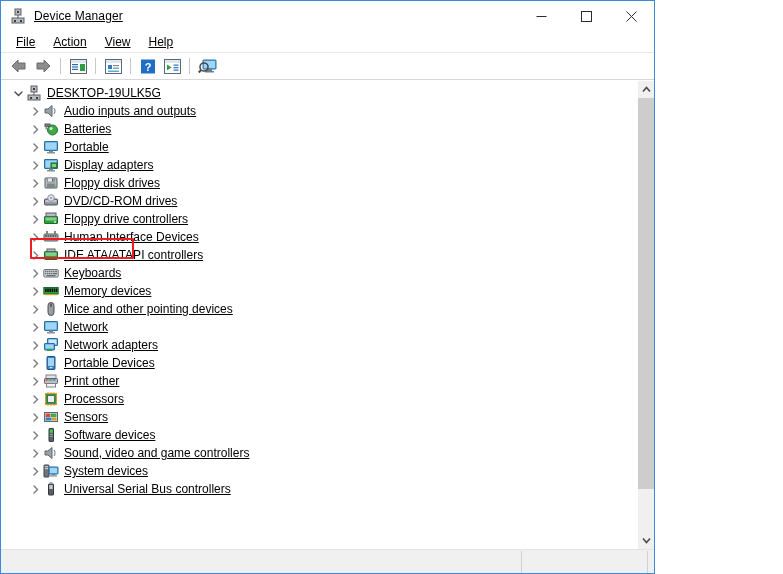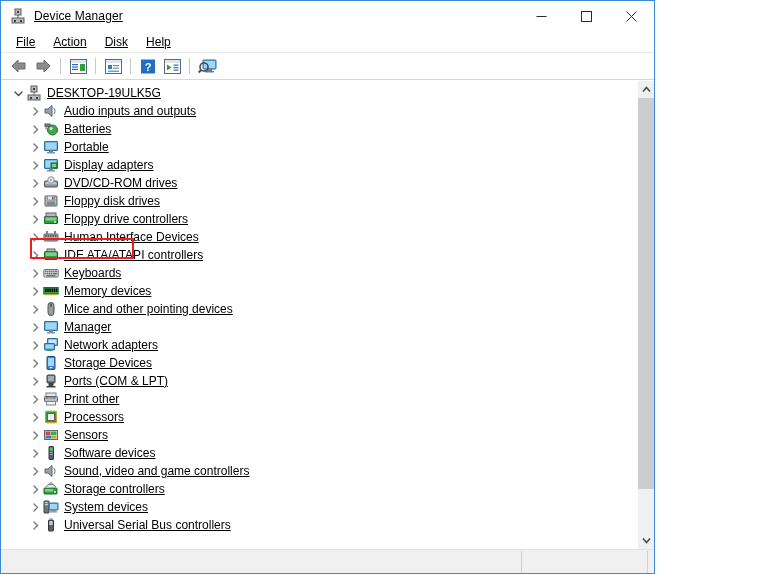--- a/index.html
+++ b/index.html
@@ -207,21 +207,21 @@
             <line x1="0.5" y1="0.5" x2="10.5" y2="10.5" stroke="#2b2b2b" stroke-width="1"></line>
             <line x1="10.5" y1="0.5" x2="0.5" y2="10.5" stroke="#2b2b2b" stroke-width="1"></line>
           </svg>
       </button>
     </div>
   </div>
 
   <div class="menubar">
     <div class="menu-item">File</div>
     <div class="menu-item">Action</div>
-    <div class="menu-item">Disk</div>
+    <div class="menu-item">View</div>
     <div class="menu-item">Help</div>
   </div>
 
   <div class="toolbar">
     <div class="tb-btn">
       <svg width="18" height="16" viewBox="0 0 18 16">
         <path d="M8 2 L2 8 L8 14 L8 11 L15 11 L15 5 L8 5 Z" fill="#8d8d8d" stroke="#6a6a6a" stroke-width="1" stroke-linejoin="round"></path>
       </svg>
     </div>
     <div class="tb-btn">
@@ -356,41 +356,41 @@
               </svg></span>
             <span class="label" style="position:relative">Display adapters</span>
           </div>
           <div class="row level1">
             <span class="arrow" style="position:relative">
               <svg width="9" height="9" viewBox="0 0 9 9">
                 <path d="M3 1 L6.5 4.5 L3 8" fill="none" stroke="#7a7a7a" stroke-width="1.4" stroke-linecap="round"></path>
               </svg>
             </span>
             <span class="ico" style="position:relative"><svg width="16" height="16" viewBox="0 0 16 16">
-                <rect x="1.5" y="6" width="13" height="6" rx="1" fill="#9097a0" stroke="#4f555c"></rect>
-                <rect x="2.5" y="7" width="11" height="2.2" fill="#c2c7cd"></rect>
-                <circle cx="8" cy="5" r="3.3" fill="#dfe4ea" stroke="#8d949b"></circle>
-                <circle cx="8" cy="5" r="1" fill="#8d949b"></circle>
-              </svg></span>
-            <span class="label" style="position:relative">DVD/CD-ROM drives</span>
-          </div>
-          <div class="row level1">
-            <span class="arrow" style="position:relative">
-              <svg width="9" height="9" viewBox="0 0 9 9">
-                <path d="M3 1 L6.5 4.5 L3 8" fill="none" stroke="#7a7a7a" stroke-width="1.4" stroke-linecap="round"></path>
-              </svg>
-            </span>
-            <span class="ico" style="position:relative"><svg width="16" height="16" viewBox="0 0 16 16">
                 <rect x="2" y="3" width="12" height="10" rx="0.5" fill="#b6bcc2" stroke="#5a6066"></rect>
                 <rect x="4.5" y="3" width="7" height="4" fill="#e6e9ec" stroke="#8d949b"></rect>
                 <rect x="9" y="3.5" width="1.6" height="3" fill="#5a6066"></rect>
                 <rect x="4" y="8.5" width="8" height="4.5" fill="#7f868d"></rect>
                 <circle cx="12" cy="11" r="1" fill="#3fd14a"></circle>
               </svg></span>
             <span class="label" style="position:relative">Floppy disk drives</span>
+          </div>
+          <div class="row level1">
+            <span class="arrow" style="position:relative">
+              <svg width="9" height="9" viewBox="0 0 9 9">
+                <path d="M3 1 L6.5 4.5 L3 8" fill="none" stroke="#7a7a7a" stroke-width="1.4" stroke-linecap="round"></path>
+              </svg>
+            </span>
+            <span class="ico" style="position:relative"><svg width="16" height="16" viewBox="0 0 16 16">
+                <rect x="1.5" y="6" width="13" height="6" rx="1" fill="#9097a0" stroke="#4f555c"></rect>
+                <rect x="2.5" y="7" width="11" height="2.2" fill="#c2c7cd"></rect>
+                <circle cx="8" cy="5" r="3.3" fill="#dfe4ea" stroke="#8d949b"></circle>
+                <circle cx="8" cy="5" r="1" fill="#8d949b"></circle>
+              </svg></span>
+            <span class="label" style="position:relative">DVD/CD-ROM drives</span>
           </div>
           <div class="row level1">
             <span class="arrow" style="position:relative">
               <svg width="9" height="9" viewBox="0 0 9 9">
                 <path d="M3 1 L6.5 4.5 L3 8" fill="none" stroke="#7a7a7a" stroke-width="1.4" stroke-linecap="round"></path>
               </svg>
             </span>
             <span class="ico" style="position:relative"><svg width="16" height="16" viewBox="0 0 16 16">
                 <rect x="1.5" y="5.5" width="13" height="7" rx="0.5" fill="#2f9e3f" stroke="#1e6b29"></rect>
                 <rect x="2.5" y="6.5" width="11" height="3" fill="#7ed389"></rect>
@@ -491,21 +491,21 @@
               <svg width="9" height="9" viewBox="0 0 9 9">
                 <path d="M3 1 L6.5 4.5 L3 8" fill="none" stroke="#7a7a7a" stroke-width="1.4" stroke-linecap="round"></path>
               </svg>
             </span>
             <span class="ico" style="position:relative"><svg width="16" height="16" viewBox="0 0 16 16">
                 <rect x="1.5" y="2.5" width="13" height="9" rx="0.5" fill="#4aa3e0" stroke="#2a6e9c"></rect>
                 <rect x="2.5" y="3.5" width="11" height="7" fill="#9fd6f5"></rect>
                 <rect x="6" y="11.5" width="4" height="1.6" fill="#7d8790"></rect>
                 <rect x="4" y="13.1" width="8" height="1.4" fill="#7d8790"></rect>
               </svg></span>
-            <span class="label" style="position:relative">Manager</span>
+            <span class="label" style="position:relative">Network</span>
           </div>
           <div class="row level1">
             <span class="arrow" style="position:relative">
               <svg width="9" height="9" viewBox="0 0 9 9">
                 <path d="M3 1 L6.5 4.5 L3 8" fill="none" stroke="#7a7a7a" stroke-width="1.4" stroke-linecap="round"></path>
               </svg>
             </span>
             <span class="ico" style="position:relative"><svg width="16" height="16" viewBox="0 0 16 16">
                 <rect x="4.5" y="1.5" width="10" height="7" rx="0.5" fill="#4aa3e0" stroke="#2a6e9c"></rect>
                 <rect x="5.5" y="2.5" width="8" height="5" fill="#cfe9fa"></rect>
@@ -519,35 +519,21 @@
             <span class="arrow" style="position:relative">
               <svg width="9" height="9" viewBox="0 0 9 9">
                 <path d="M3 1 L6.5 4.5 L3 8" fill="none" stroke="#7a7a7a" stroke-width="1.4" stroke-linecap="round"></path>
               </svg>
             </span>
             <span class="ico" style="position:relative"><svg width="16" height="16" viewBox="0 0 16 16">
                 <rect x="4" y="1.5" width="8" height="13" rx="0.8" fill="#3c7fc4" stroke="#235487"></rect>
                 <rect x="5" y="3" width="6" height="8" fill="#9fd6f5"></rect>
                 <rect x="6.5" y="12" width="3" height="1.2" rx="0.6" fill="#cfe9fa"></rect>
               </svg></span>
-            <span class="label" style="position:relative">Storage Devices</span>
-          </div>
-          <div class="row level1">
-            <span class="arrow" style="position:relative">
-              <svg width="9" height="9" viewBox="0 0 9 9">
-                <path d="M3 1 L6.5 4.5 L3 8" fill="none" stroke="#7a7a7a" stroke-width="1.4" stroke-linecap="round"></path>
-              </svg>
-            </span>
-            <span class="ico" style="position:relative"><svg width="16" height="16" viewBox="0 0 16 16">
-                <rect x="4" y="2" width="8" height="8" rx="1" fill="#6e757c" stroke="#3f4449"></rect>
-                <rect x="5" y="3" width="6" height="5" fill="#a4abb2"></rect>
-                <rect x="5.5" y="10" width="5" height="3.5" fill="#3f4449"></rect>
-                <rect x="3.5" y="13" width="9" height="1.5" fill="#3f4449"></rect>
-              </svg></span>
-            <span class="label" style="position:relative">Ports (COM &amp; LPT)</span>
+            <span class="label" style="position:relative">Portable Devices</span>
           </div>
           <div class="row level1">
             <span class="arrow" style="position:relative">
               <svg width="9" height="9" viewBox="0 0 9 9">
                 <path d="M3 1 L6.5 4.5 L3 8" fill="none" stroke="#7a7a7a" stroke-width="1.4" stroke-linecap="round"></path>
               </svg>
             </span>
             <span class="ico" style="position:relative"><svg width="16" height="16" viewBox="0 0 16 16">
                 <rect x="3" y="2" width="10" height="3.5" fill="#e2e5e8" stroke="#7b8189"></rect>
                 <rect x="1.5" y="5.5" width="13" height="5" rx="0.8" fill="#b9bfc5" stroke="#5c6268"></rect>
@@ -609,35 +595,20 @@
             <span class="arrow" style="position:relative">
               <svg width="9" height="9" viewBox="0 0 9 9">
                 <path d="M3 1 L6.5 4.5 L3 8" fill="none" stroke="#7a7a7a" stroke-width="1.4" stroke-linecap="round"></path>
               </svg>
             </span>
             <span class="ico" style="position:relative"><svg width="16" height="16" viewBox="0 0 16 16">
                 <path d="M2 6 H5 L9 2.5 V13.5 L5 10 H2 Z" fill="#9aa3aa" stroke="#5e666d"></path>
                 <path d="M11 5 Q13 8 11 11" fill="none" stroke="#8d959b" stroke-width="1.2"></path>
               </svg></span>
             <span class="label" style="position:relative">Sound, video and game controllers</span>
-          </div>
-          <div class="row level1">
-            <span class="arrow" style="position:relative">
-              <svg width="9" height="9" viewBox="0 0 9 9">
-                <path d="M3 1 L6.5 4.5 L3 8" fill="none" stroke="#7a7a7a" stroke-width="1.4" stroke-linecap="round"></path>
-              </svg>
-            </span>
-            <span class="ico" style="position:relative"><svg width="16" height="16" viewBox="0 0 16 16">
-                <rect x="1" y="7" width="13" height="6" rx="0.6" fill="#2f9e3f" stroke="#1e6b29"></rect>
-                <rect x="2" y="8" width="8" height="2.6" fill="#7ed389"></rect>
-                <circle cx="12" cy="11" r="1" fill="#d9f5dd"></circle>
-                <path d="M2 6.5 L8 1.5 L13 6" fill="#dfe4e9" stroke="#7a8189" stroke-width="1" stroke-linejoin="round"></path>
-                <path d="M5 3.5 L10 3.5" stroke="#7a8189" stroke-width="1"></path>
-              </svg></span>
-            <span class="label" style="position:relative">Storage controllers</span>
           </div>
           <div class="row level1">
             <span class="arrow" style="position:relative">
               <svg width="9" height="9" viewBox="0 0 9 9">
                 <path d="M3 1 L6.5 4.5 L3 8" fill="none" stroke="#7a7a7a" stroke-width="1.4" stroke-linecap="round"></path>
               </svg>
             </span>
             <span class="ico" style="position:relative"><svg width="16" height="16" viewBox="0 0 16 16">
                 <rect x="1" y="2" width="5" height="12" rx="0.5" fill="#6e757c" stroke="#3f4449"></rect>
                 <rect x="1.8" y="3" width="3.4" height="1.2" fill="#c6ccd2"></rect>

